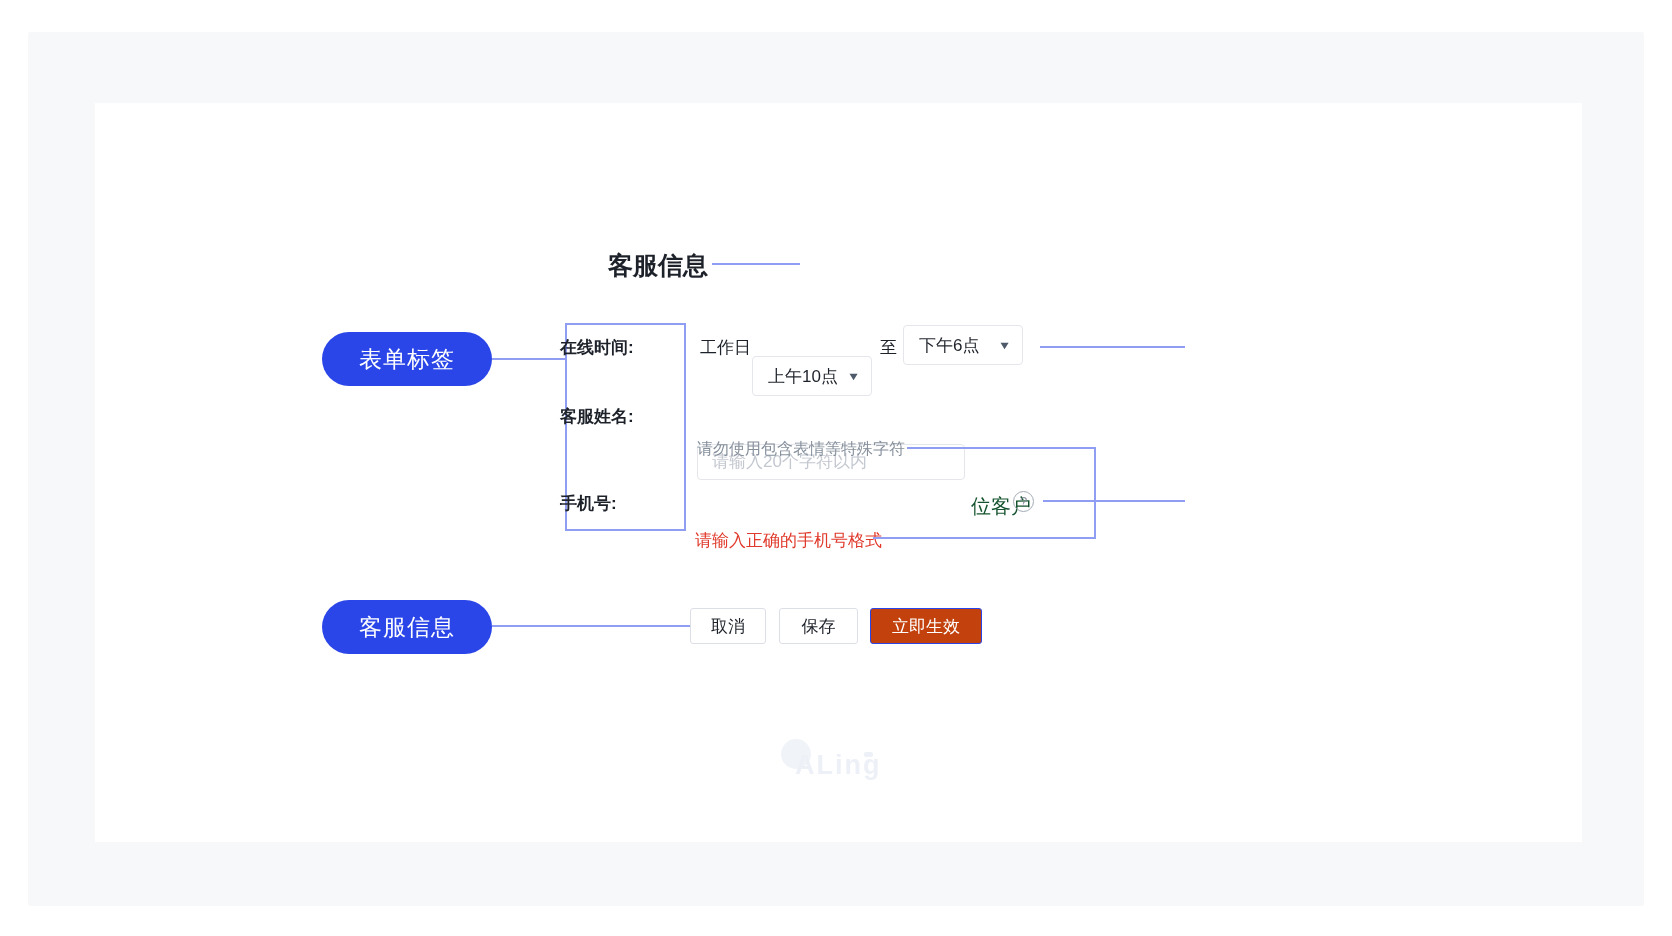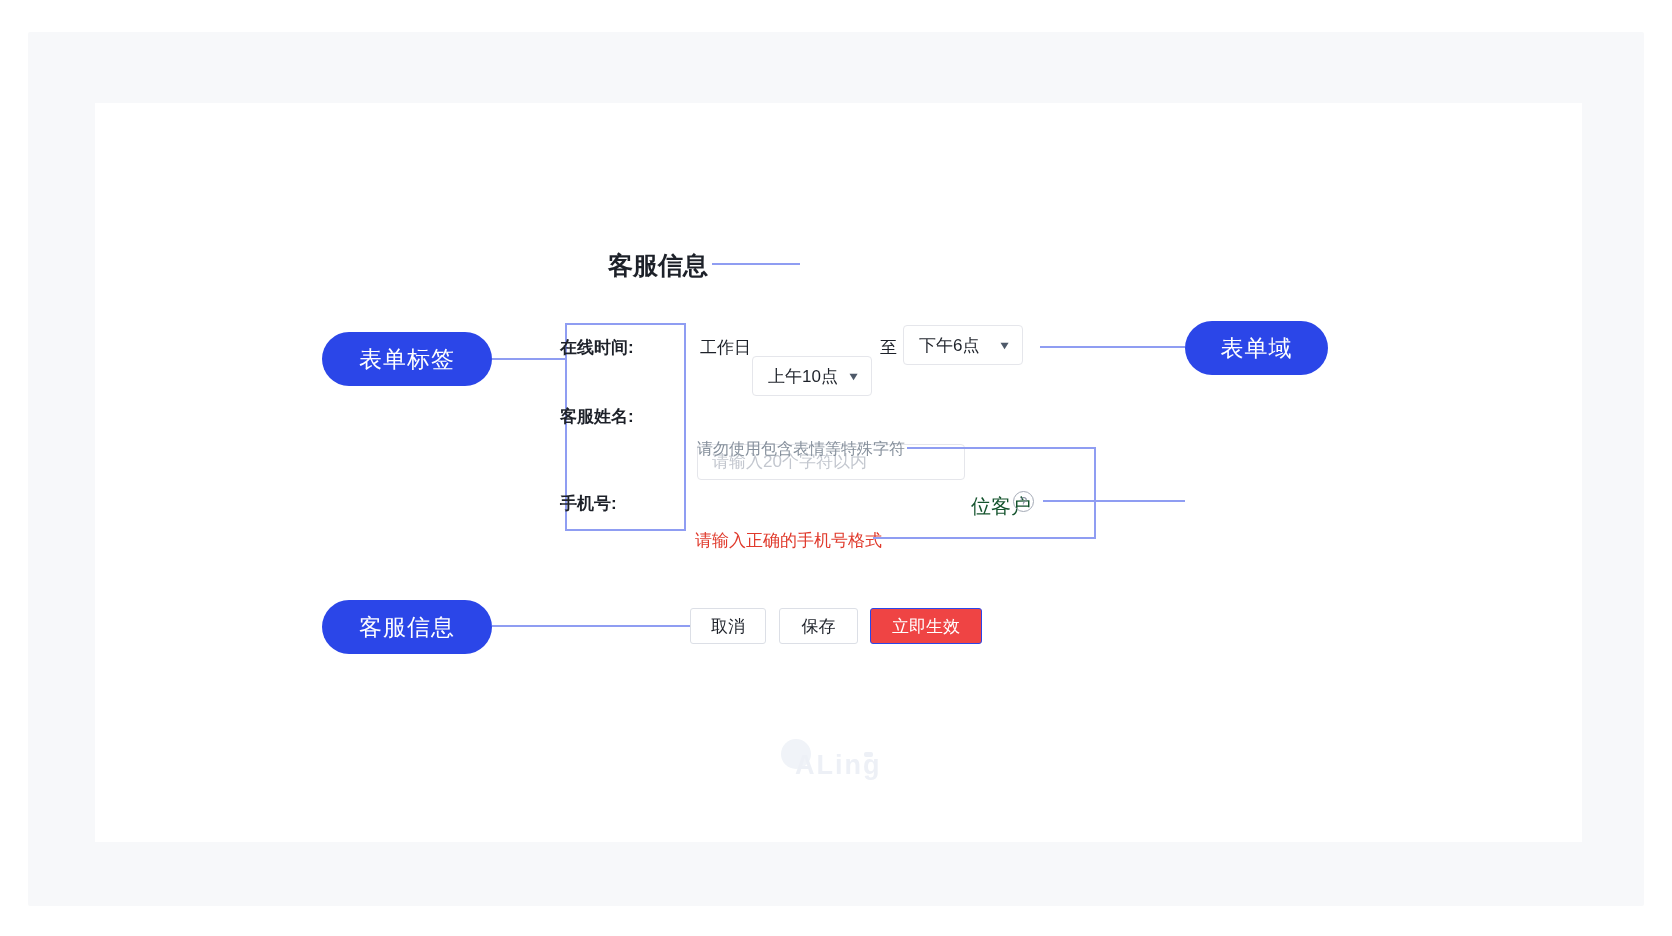--- a/index.html
+++ b/index.html
@@ -39,21 +39,21 @@
   .help-text  { position:absolute; font-size:16px; color:#86909c; }
   .error-text { position:absolute; font-size:17px; font-weight:500; color:#e03a2c; }
   .suffix-text{ position:absolute; font-size:20px; color:#14532d; }
   .q-icon { position:absolute; width:21px; height:21px; border:1.5px solid #a4aab6; border-radius:50%;
             color:#868f9e; font-size:13px; display:flex; align-items:center; justify-content:center; cursor:pointer; }
 
   .btn { position:absolute; height:36px; border-radius:3px; font-size:17px; cursor:pointer;
          display:flex; align-items:center; justify-content:center;
          font-family:"Liberation Sans","DejaVu Sans",sans-serif; }
   .btn.plain { background:#ffffff; border:1px solid #dcdfe6; color:#1d2129; }
-  .btn.primary { background:#ef4444; border:1px solid #2b46e8; color:#ffffff;text-align:right; }
+  .btn.primary { background:#c2410c; border:1px solid #2b46e8; color:#ffffff;text-align:right; }
 
   
   .wm-circle { position:absolute; left:781px; top:739px; width:30px; height:30px; border-radius:50%; background:#f0f3f8; }
   .wm-text { position:absolute; left:795px; top:750px; font-size:27px; font-weight:bold; color:#edf0f6; letter-spacing:2px; }
   .wm-tm { position:absolute; left:864px; top:752px; width:9px; height:5px; border-radius:2px; background:#edf0f6; }
 </style>
 </head>
 <body>
 
 <div class="stage">
@@ -76,21 +76,20 @@
   </div>
 
   <div class="ftext" style="left:880px; top:336px;">至</div>
 
   <div class="select" style="left:903px; top:325px;">
     <span class="val">下午6点</span>
     <span class="caret">▼</span>
   </div>
 
   <div class="hline" style="left:1040px; top:346px; width:145px;"></div>
-  <div class="pill" style="left:1185px; top:321px; width:143px; height:54px;">表单域</div>
 
   <div class="flabel" style="left:560px; top:405px;">客服姓名:</div>
   <input class="tinput" style="left: 697px; top: 396px;" type="text" placeholder="请输入20个字符以内">
   <div class="help-text" style="left:697px; top:439px;">请勿使用包含表情等特殊字符</div>
   <div class="hline" style="left:907px; top:447px; width:188px;"></div>
 
   <div class="flabel" style="left:560px; top:492px;">手机号:</div>
   <div class="suffix-text" style="left:971px; top:493px;">位客户</div>
   <div class="q-icon" style="left:1013px; top:491px;">?</div>
   <div class="hline" style="left:1043px; top:500px; width:142px;"></div>

